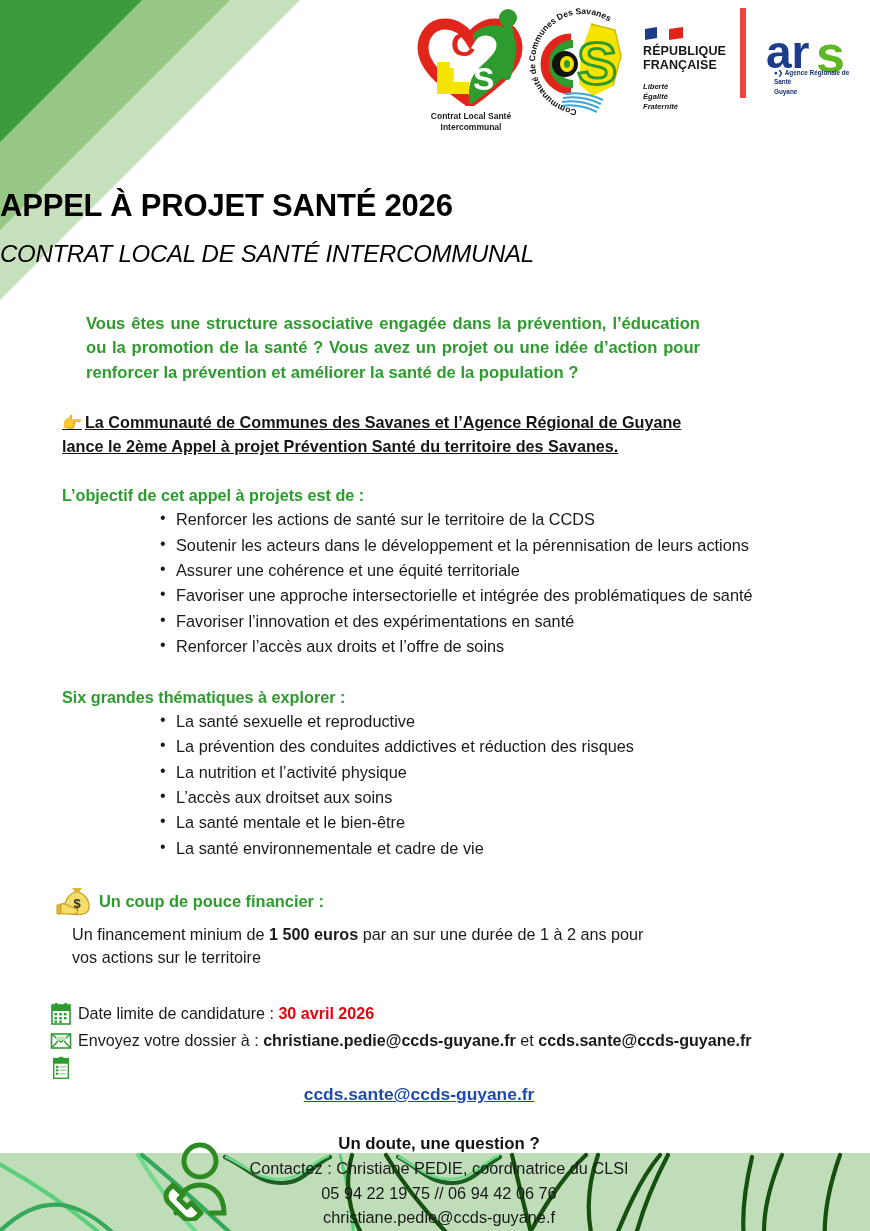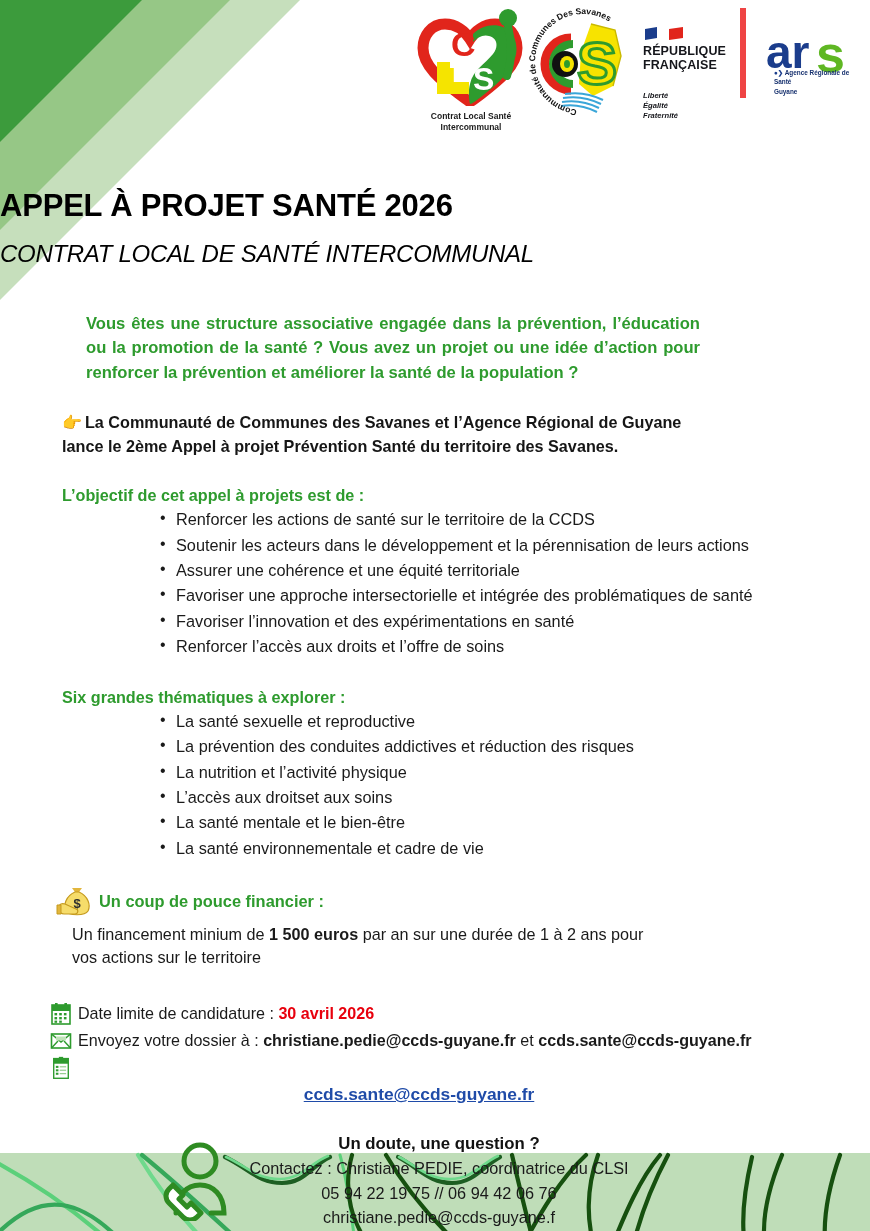--- a/index.html
+++ b/index.html
@@ -61,21 +61,21 @@
     line-height: 1.08;
     color: #15161b;
     letter-spacing: .1px;
   }
   .rf-motto {
     font-size: 7.6px;
     font-style: italic;
     font-weight: bold;
     line-height: 1.32;
     color: #15161b;
-    margin-top: 19px;
+    margin-top: 10px;
   }
   .logo-ars {
     width: 112px;
     margin-left: 4px;
     padding-top: 20px;
     border-left: 6px solid #ef4444;
     padding-left: 20px;
     height: 70px;
   }
   .ars-tagline {
@@ -127,20 +127,21 @@
     color: #2E9B2E;
     line-height: 1.47;
     text-align: justify;
   }
   .lead {
     margin: 26px 58px 0 62px;
     font-size: 16.2px;
     font-weight: bold;
     color: #161616;
     line-height: 1.45;
+    text-decoration: underline;
   }
   .pointer-icon {
     color: #E8B21F;
     font-size: 16px;
     margin-right: 3px;
   }
   .sec-head {
     margin: 28px 12px 2px 62px;
     font-size: 16.2px;
     font-weight: bold;

